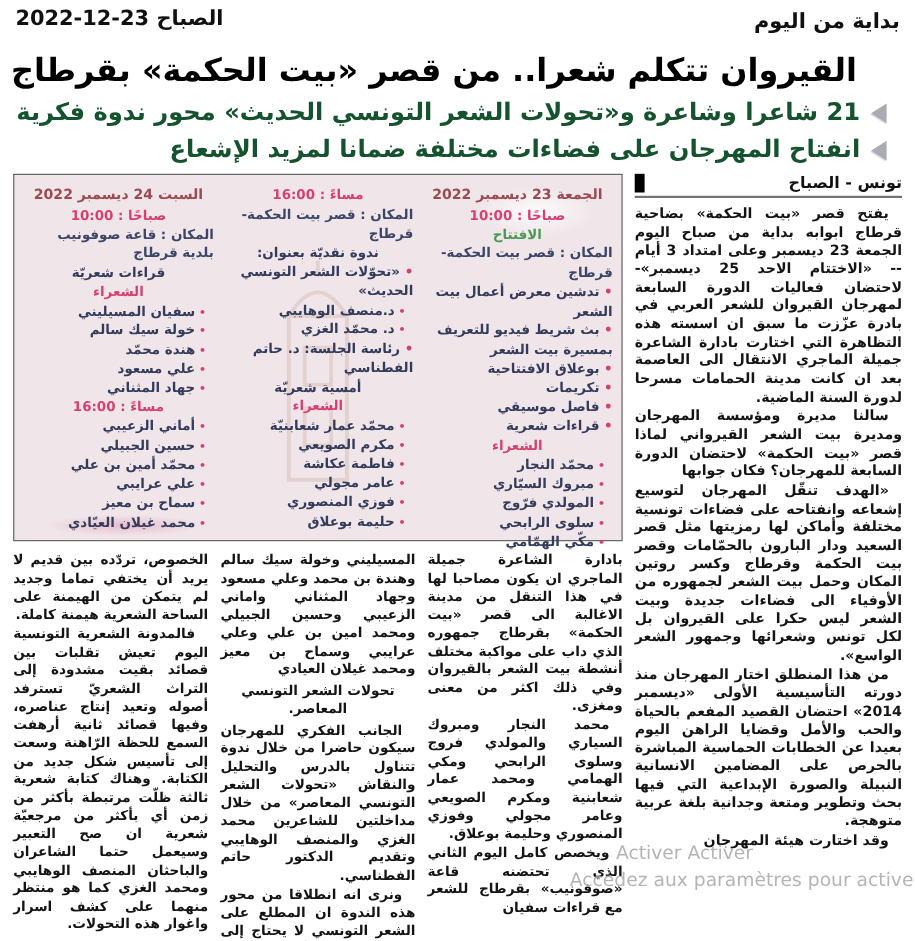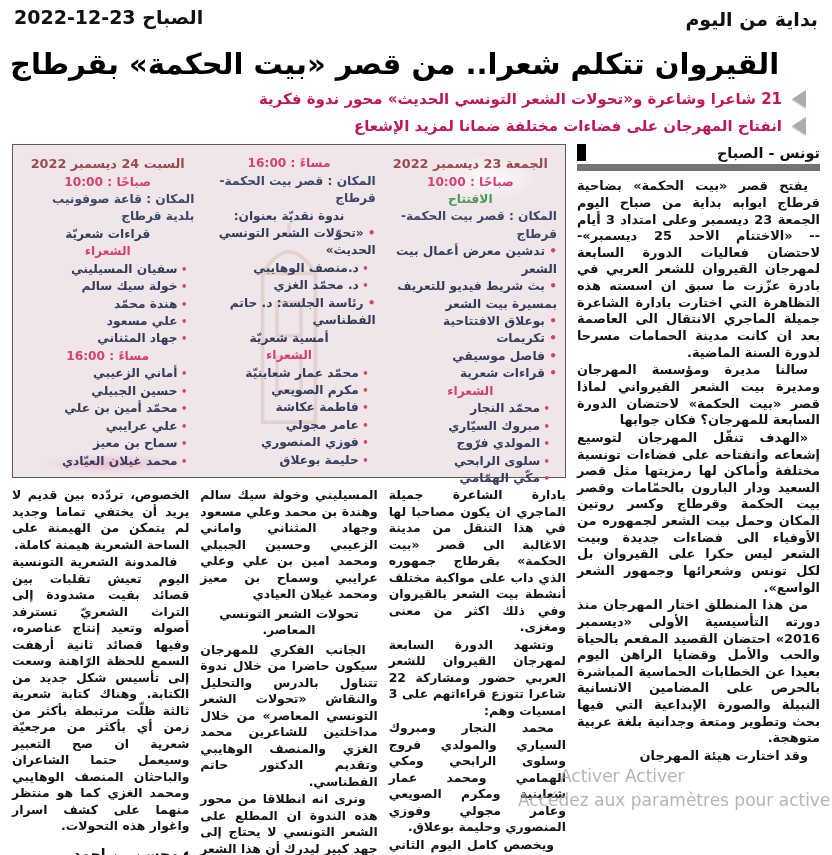--- a/index.html
+++ b/index.html
@@ -4,29 +4,29 @@
 <style>
   html,body{margin:0;padding:0;background:#fff;}
   .page{position:relative;width:832px;height:855px;background:#fff;overflow:hidden;
         font-family:"DejaVu Sans",sans-serif;direction:rtl;color:#111;}
   
   .topbar{position:relative;padding:8px 14px 0 14px;height:34px;}
   .kicker{font-size:19px;font-weight:bold;text-align:right;letter-spacing:0;}
   .masthead{position:absolute;left:14px;top:6px;font-size:19px;font-weight:bold;direction:rtl;}
   h1{margin:4px 10px 8px 10px;font-size:29px;line-height:1.25;font-weight:bold;text-align:left;color:#000;}
   .subs{margin:2px 26px 6px 0;}
-  .sub{display:flex;align-items:center;gap:10px;font-size:15px;font-weight:bold;margin-bottom:9px;color:#be185d;}
+  .sub{display:flex;align-items:center;gap:10px;font-size:22px;font-weight:bold;margin-bottom:9px;color:#14532d;}
   .tri{width:0;height:0;border-right:14px solid #a9adb3;border-top:9px solid transparent;
        border-bottom:9px solid transparent;filter:drop-shadow(-1px 1px 0 #d7d9dc);flex:none;}
   
   .content{display:flex;gap:11px;padding:0 12px;height:688px;}
   .col1{flex:none;width:243px;}
   .zone{flex:1;display:flex;flex-direction:column;min-width:0;}
   
-  .dateline{position:relative;display:flex;align-items:flex-end;border-bottom:7px solid #737373;
+  .dateline{position:relative;display:flex;align-items:flex-end;border-bottom:2px solid #737373;
             padding-bottom:3px;margin-bottom:7px;}
   .dl-text{font-size:14.5px;font-weight:bold;}
   .dl-rule{flex:1;}
   .dl-bar{width:9px;height:17px;background:#000;flex:none;}
   
   .body{font-size:12.4px;font-weight:bold;line-height:1.33;text-align:justify;text-justify:inter-word;color:#141414;}
   .body.lead{font-size:12.9px;line-height:1.29;}
   .body > div{margin:0 0 1px 0;}
   .body > .p{text-indent:12px;}
   .body > .cont{text-indent:0;}
@@ -90,21 +90,21 @@
     <div class="col1">
       <div class="dateline">
         <span class="dl-text">تونس - الصباح</span>
         <span class="dl-rule"></span>
         <span class="dl-bar"></span>
       </div>
       <div class="body lead">
           <div class="p">يفتح قصر «بيت الحكمة» بضاحية قرطاج ابوابه بداية من صباح اليوم الجمعة 23 ديسمبر وعلى امتداد 3 أيام -- «الاختتام الاحد 25 ديسمبر»- لاحتضان فعاليات الدورة السابعة لمهرجان القيروان للشعر العربي في بادرة عزّزت ما سبق ان اسسته هذه التظاهرة التي اختارت بادارة الشاعرة جميلة الماجري الانتقال الى العاصمة بعد ان كانت مدينة الحمامات مسرحا لدورة السنة الماضية.</div>
           <div class="p">سالنا مديرة ومؤسسة المهرجان ومديرة بيت الشعر القيرواني لماذا قصر «بيت الحكمة» لاحتضان الدورة السابعة للمهرجان؟ فكان جوابها</div>
           <div class="p">«الهدف تنقّل المهرجان لتوسيع إشعاعه وانفتاحه على فضاءات تونسية مختلفة وأماكن لها رمزيتها مثل قصر السعيد ودار البارون بالحمّامات وقصر بيت الحكمة وقرطاج وكسر روتين المكان وحمل بيت الشعر لجمهوره من الأوفياء الى فضاءات جديدة وبيت الشعر ليس حكرا على القيروان بل لكل تونس وشعرائها وجمهور الشعر الواسع».</div>
-          <div class="p">من هذا المنطلق اختار المهرجان منذ دورته التأسيسية الأولى «ديسمبر 2016» احتضان القصيد المفعم بالحياة والحب والأمل وقضايا الراهن اليوم بعيدا عن الخطابات الحماسية المباشرة بالحرص على المضامين الانسانية النبيلة والصورة الإبداعية التي فيها بحث وتطوير ومتعة وجدانية بلغة عربية متوهجة.</div>
+          <div class="p">من هذا المنطلق اختار المهرجان منذ دورته التأسيسية الأولى «ديسمبر 2014» احتضان القصيد المفعم بالحياة والحب والأمل وقضايا الراهن اليوم بعيدا عن الخطابات الحماسية المباشرة بالحرص على المضامين الانسانية النبيلة والصورة الإبداعية التي فيها بحث وتطوير ومتعة وجدانية بلغة عربية متوهجة.</div>
           <div class="p">وقد اختارت هيئة المهرجان</div>
         </div>
     </div>
 
     <div class="zone">
 
       <div class="pbox">
         <svg class="mosque" width="120" height="210" viewBox="0 0 100 170">
           <g fill="none" stroke="#b4846a" stroke-width="3">
             <rect x="28" y="42" width="44" height="124"></rect>
@@ -166,21 +166,20 @@
             <div class="bl-poet">محمّد أمين بن علي</div>
             <div class="bl-poet">علي عرايبي</div>
             <div class="bl-poet">سماح بن معيز</div>
             <div class="bl-poet">محمد غيلان العيّادي</div>
           </div>
       </div>
 
       <div class="bodycols">
         <div class="body">
             <div class="cont">بادارة الشاعرة جميلة الماجري ان يكون مصاحبا لها في هذا التنقل من مدينة الاغالبة الى قصر «بيت الحكمة» بقرطاج جمهوره الذي داب على مواكبة مختلف أنشطة بيت الشعر بالقيروان وفي ذلك اكثر من معنى ومغزى.</div>
-            <div class="p">وتشهد الدورة السابعة لمهرجان القيروان للشعر العربي حضور ومشاركة 22 شاعرا تتوزع قراءاتهم على 3 امسيات وهم:</div>
             <div class="p">محمد النجار ومبروك السياري والمولدي فروج وسلوى الرابحي ومكي الهمامي ومحمد عمار شعابنية ومكرم الصويعي وعامر مجولي وفوزي المنصوري وحليمة بوعلاق.</div>
             <div class="p">ويخصص كامل اليوم الثاني الذي تحتضنه قاعة «صوفونيب» بقرطاج للشعر مع قراءات سفيان</div>
           </div>
         <div class="body">
             <div class="cont">المسيليني وخولة سيك سالم وهندة بن محمد وعلي مسعود وجهاد المثناني واماني الزعيبي وحسين الجبيلي ومحمد امين بن علي وعلي عرايبي وسماح بن معيز ومحمد غيلان العيادي</div>
             <div class="subhead">تحولات الشعر التونسي المعاصر.</div>
             <div class="p">الجانب الفكري للمهرجان سيكون حاضرا من خلال ندوة تتناول بالدرس والتحليل والنقاش «تحولات الشعر التونسي المعاصر» من خلال مداخلتين للشاعرين محمد الغزي والمنصف الوهايبي وتقديم الدكتور حاتم الفطناسي.</div>
             <div class="p">ونرى انه انطلاقا من محور هذه الندوة ان المطلع على الشعر التونسي لا يحتاج إلى جهد كبير ليدرك أن هذا الشعر ينطوي على أزمنة شعريّة كثيرة، تكشف مجتمعة عن تنوّعه وتعدّده، وتصوّر على وجه</div>
           </div>
         <div class="body">

